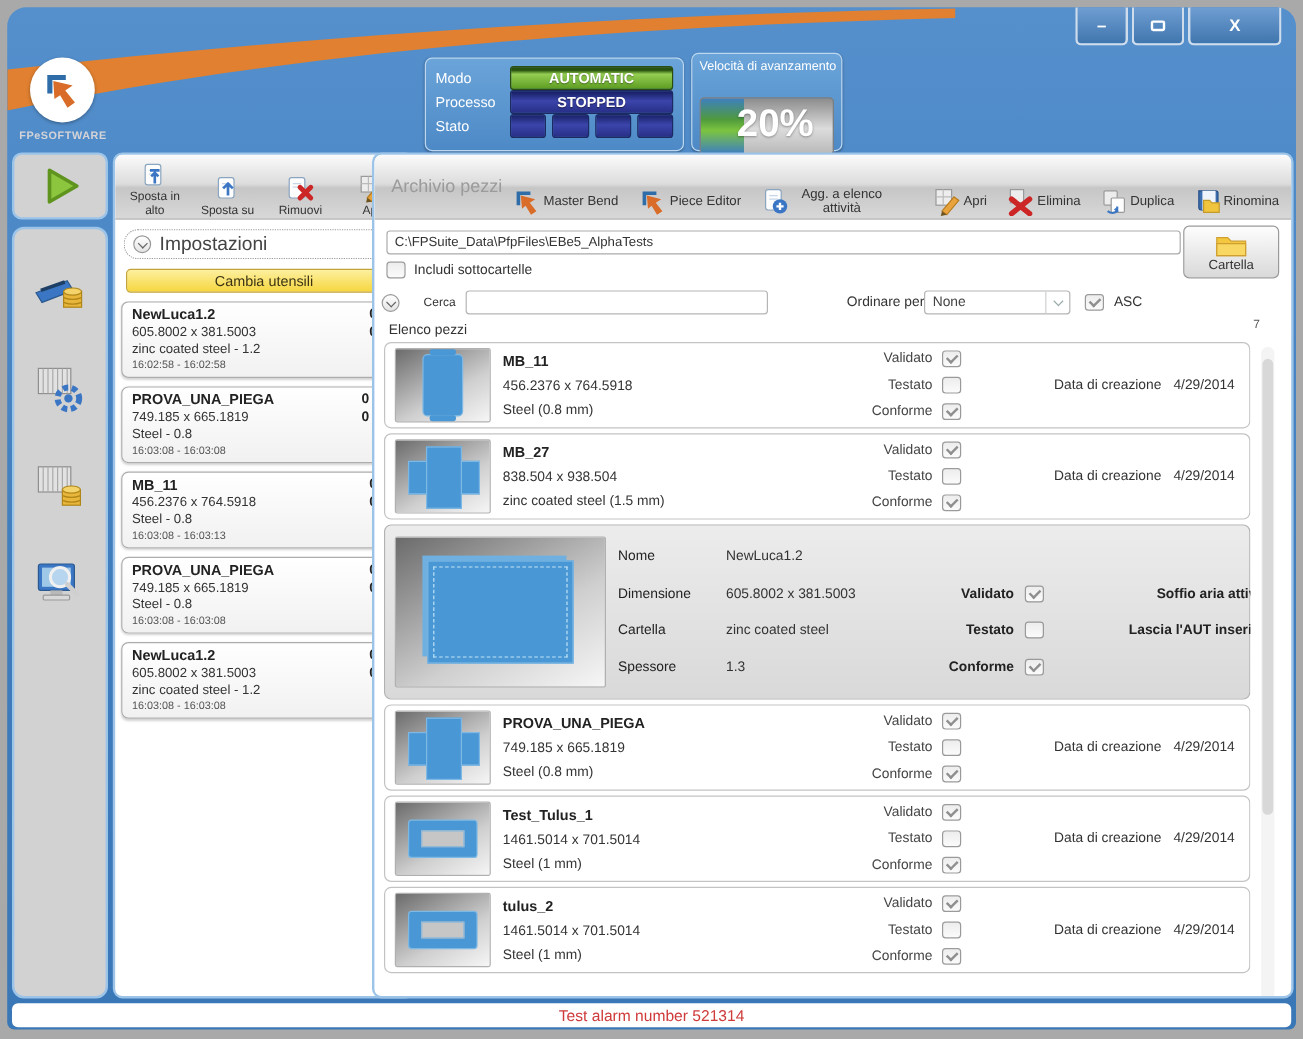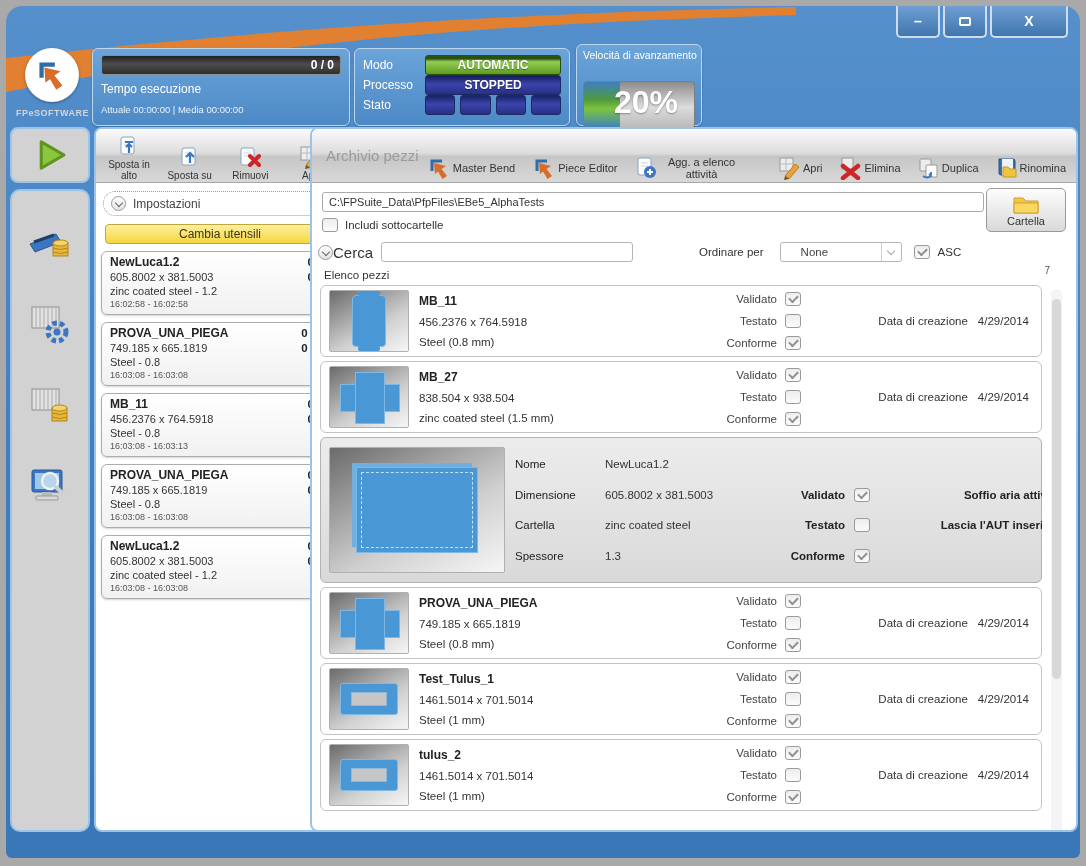--- a/index.html
+++ b/index.html
@@ -64,21 +64,21 @@
   
   .queue{position:absolute;left:88px;top:121px;width:252px;height:705px;background:#fff;
     border:2px solid #9cc4e8;border-radius:8px;overflow:hidden}
   .toolbar{position:absolute;left:0;top:0;right:0;height:54px;
     background:linear-gradient(180deg,#fbfbfb,#dcdcdc 46%,#c6c6c6 52%,#d8d8d8);border-bottom:1px solid #a8a8a8}
   .qtools{display:flex;align-items:flex-end;justify-content:space-between;padding:4px 8px 2px;height:54px}
   .tbtn{display:flex;flex-direction:column;align-items:center;justify-content:flex-end;gap:1px;cursor:pointer;width:50px}
   .tbtn .tlabel{font-size:10px;color:#333;text-align:center;line-height:11px}
   .imp-box{position:absolute;left:7px;right:7px;top:62px;height:25px;border:1px dotted #9a9a9a;border-radius:12px;
     display:flex;align-items:center;gap:7px;padding:0 7px;background:#fff;cursor:pointer}
-  .imp-box span.lbl{font-size:12px;color:#444}
+  .imp-box span.lbl{font-size:16px;color:#444}
   .chev-circle{width:15px;height:15px;border:1px solid #999;border-radius:50%;position:relative;background:linear-gradient(#fff,#e4e4e4)}
   .chev-circle::after{content:"";position:absolute;left:4px;top:3px;width:5px;height:5px;border-right:1.5px solid #666;border-bottom:1.5px solid #666;transform:rotate(45deg)}
   .tools-btn{position:absolute;left:9px;right:9px;top:95px;height:20px;border:1px solid #c3a43a;border-radius:4px;
     background:linear-gradient(180deg,#fdf0a0,#f6d63f);font-size:12px;color:#3c3415;display:flex;align-items:center;justify-content:center;cursor:pointer}
   .qlist{position:absolute;left:0;right:0;top:122px;bottom:0;padding:0 5px;overflow:hidden}
   .qcard{position:relative;height:64px;margin-bottom:7px;padding:3px 8px;background:linear-gradient(180deg,#fff,#f1f1f1);
     border:1px solid #adadad;border-radius:6px;box-shadow:0 1px 2px rgba(0,0,0,.18);cursor:pointer}
   .qname{font-size:12px;font-weight:bold;color:#222;line-height:15px}
   .qdim{font-size:11px;line-height:14px}
   .qmat{font-size:11px;line-height:14px}
@@ -97,22 +97,22 @@
     font-size:11px;color:#333;padding:0 6px;font-family:"Liberation Sans",sans-serif;background:#fff}
   .folder-btn{position:absolute;right:10px;top:59px;width:80px;height:44px;border:1px solid #9a9a9a;border-radius:5px;
     background:linear-gradient(180deg,#fdfdfd,#d9d9d9);display:flex;flex-direction:column;align-items:center;justify-content:center;cursor:pointer}
   .folder-btn .tlabel{font-size:11px;color:#333}
   .cbrow{position:absolute;left:10px;top:89px;display:flex;align-items:center;gap:7px}
   .cbrow .lbl{font-size:11.5px;color:#333}
   .searchrow{position:absolute;left:6px;top:112px;right:10px;height:22px;display:flex;align-items:center}
   .search-input{width:252px;height:20px;border:1px solid #b5b5b5;border-radius:3px;margin-left:8px;padding:0 6px;
     font-size:11px;font-family:"Liberation Sans",sans-serif}
   .sortlabel{margin-left:66px;font-size:11.5px;color:#333}
-  .select{margin-left:16px;width:122px;height:20px;border:1px solid #b5b5b5;border-radius:3px;background:#fff;
-    display:flex;align-items:center;justify-content:space-between;padding-left:20px;font-size:11.5px;color:#444;cursor:pointer}
+  .select{margin-left:0;width:122px;height:20px;border:1px solid #b5b5b5;border-radius:3px;background:#fff;
+    display:flex;align-items:center;justify-content:space-between;padding-left:6px;font-size:11.5px;color:#444;cursor:pointer}
   .select .arrowbox{width:20px;height:18px;border-left:1px solid #d0d0d0;display:flex;align-items:center;justify-content:center}
   .select .arrowbox::after{content:"";width:5px;height:5px;border-right:1.5px solid #9aa;border-bottom:1.5px solid #9aa;transform:rotate(45deg);margin-top:-2px}
   .asclbl{font-size:11.5px;color:#333;margin-left:8px}
   .listhdr{position:absolute;left:12px;top:140px;font-size:11.5px;color:#333}
   .listcount{position:absolute;right:26px;top:136px;font-size:10px;color:#555}
 
   .plist{position:absolute;left:8px;right:34px;top:156px;bottom:6px;overflow:hidden}
   .prow{height:72px;display:flex;align-items:center;gap:10px;padding:4px 8px;background:#fff;
     border:1px solid #c3c3c3;border-radius:6px;margin-bottom:4px;cursor:pointer}
   .thumb{width:80px;height:62px;border:1px solid #b0b0b0;border-radius:2px;flex:none;
@@ -186,27 +186,20 @@
   <div class="logo">
     <div class="logo-circle">
       <svg width="38" height="38" viewBox="0 0 40 40">
         <path d="M9,23 L9,9 L23,9" fill="none" stroke="#2e6da8" stroke-width="4.5"></path>
         <path d="M12,12 L29,16 L22.5,20.5 L31,31 L24.5,35.5 L18,24.5 L13,28 Z" fill="#d96c28"></path>
       </svg>
     </div>
     <div class="brand">FPeSOFTWARE</div>
   </div>
 
-  <div class="hpanel p-tempo">
-    <div class="tempo-bar">
-        <span>0 / 0</span>
-      </div>
-    <div class="tempo-label">Tempo esecuzione</div>
-    <div class="tempo-stats">Attuale 00:00:00  |  Media 00:00:00</div>
-  </div>
 
   <div class="hpanel p-modo">
     <div class="mrow">
       <span class="mlabel">Modo</span>
       <span class="mval auto">AUTOMATIC</span>
     </div>
     <div class="mrow">
       <span class="mlabel">Processo</span>
       <span class="mval stop">STOPPED</span>
     </div>
@@ -447,21 +440,21 @@
       <span class="tlabel">Cartella</span>
     </div>
 
     <div class="cbrow">
       <span class="cb"></span>
       <span class="lbl">Includi sottocartelle</span>
     </div>
 
     <div class="searchrow">
       <span class="chev-circle"></span>
-      <span class="lbl" style="font-size:15px;margin-left:0">Cerca</span>
+      <span class="lbl" style="font-size:10px;margin-left:20px">Cerca</span>
       <input class="search-input" value="" style="">
       <span class="sortlabel">Ordinare per</span>
       <div class="select">
         <span>None</span>
         <span class="arrowbox"></span>
       </div>
       <span class="cb on" style="margin-left:12px"></span>
       <span class="asclbl">ASC</span>
     </div>
 
@@ -634,14 +627,17 @@
         <div class="pdate"><span>Data di creazione</span><span class="dv">4/29/2014</span></div>
       </div>
 
     </div>
 
     <div class="scrollbar">
       <div class="scroll-thumb"></div>
     </div>
   </div>
 
+  <div class="statusbar">
+    <span class="alarm">Test alarm number 521314</span>
+  </div>
 
 </div>
 
 </body></html>

